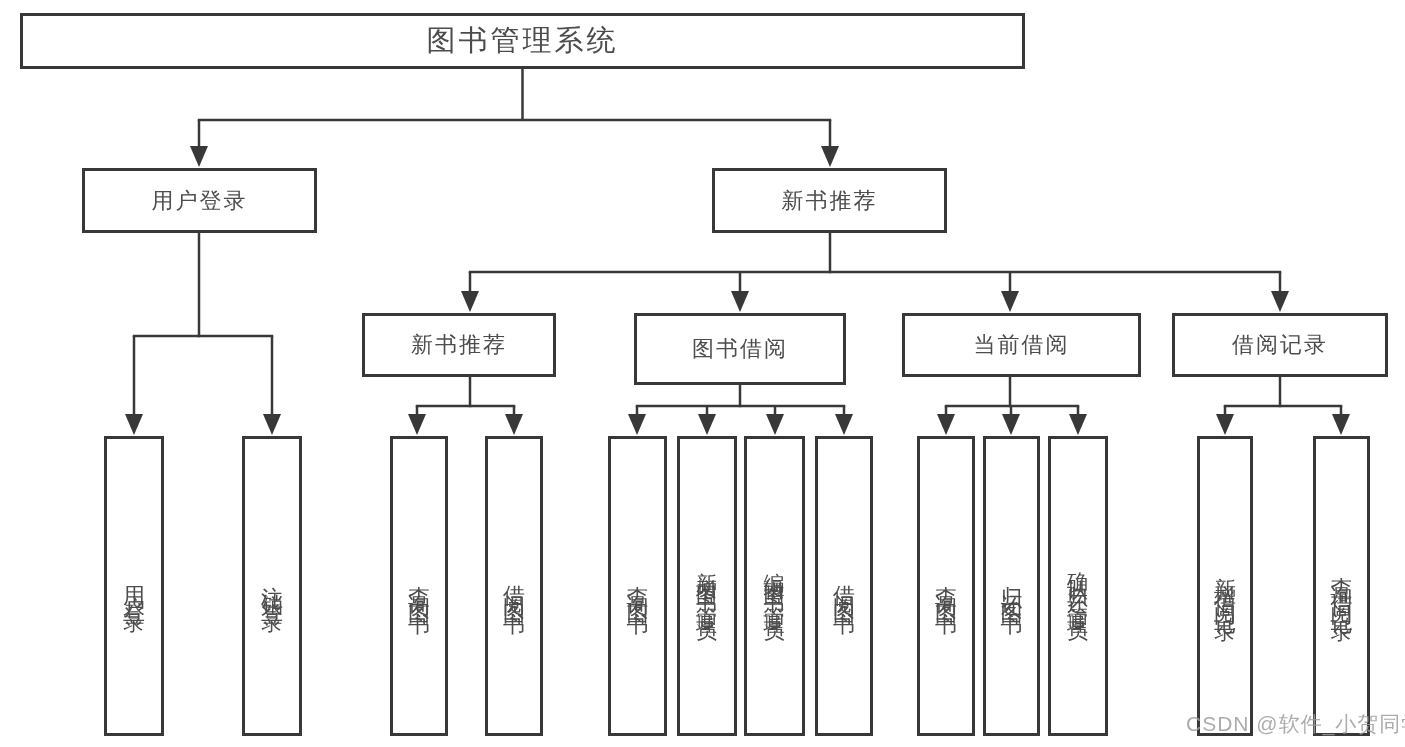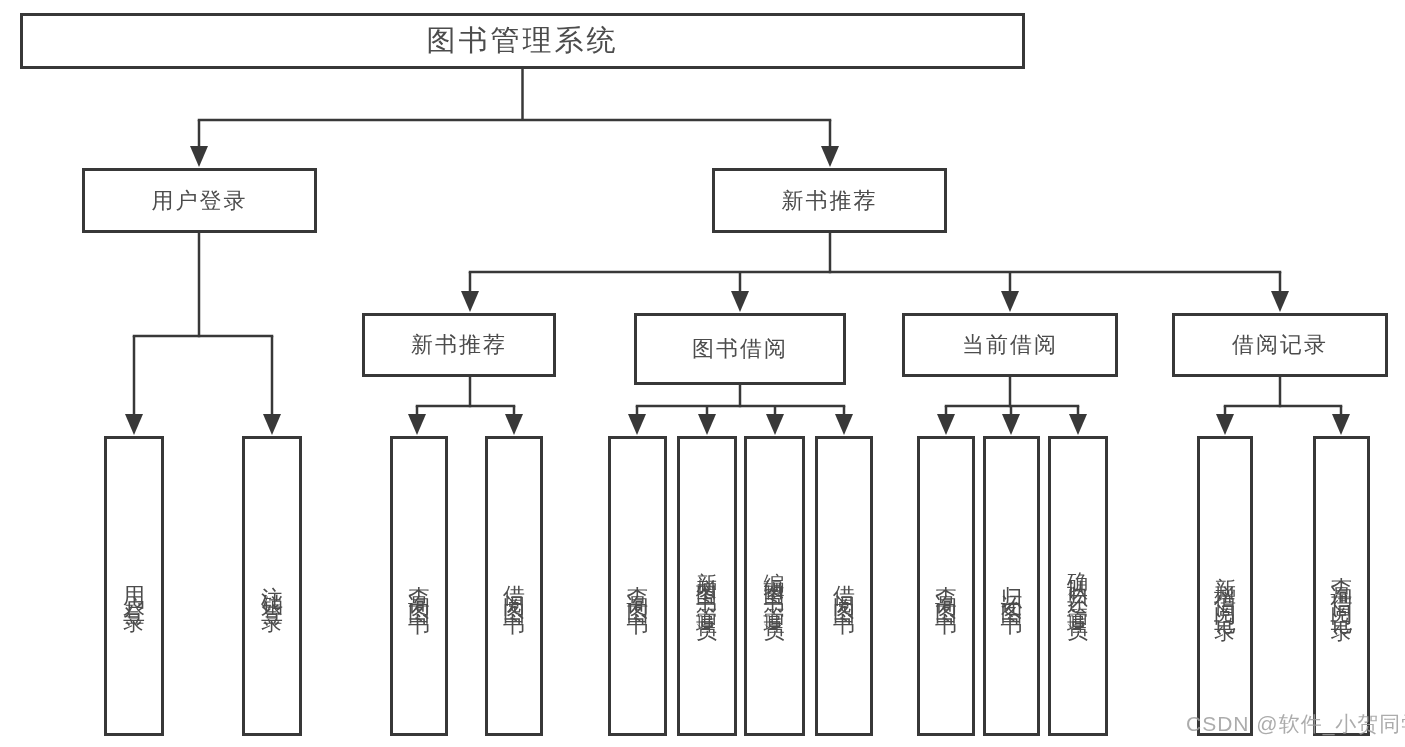--- a/index.html
+++ b/index.html
@@ -113,21 +113,21 @@
     </g>
   </svg>
 
   <div class="box hbox root-box" style="left:20px;top:13px;width:1005px;height:56px">图书管理系统</div>
 
   <div class="box hbox" style="left:82px;top:168px;width:235px;height:65px">用户登录</div>
   <div class="box hbox" style="left:712px;top:168px;width:235px;height:65px">新书推荐</div>
 
   <div class="box hbox" style="left:362px;top:313px;width:194px;height:64px">新书推荐</div>
   <div class="box hbox" style="left:634px;top:313px;width:212px;height:72px">图书借阅</div>
-  <div class="box hbox" style="left:902px;top:313px;width:216px;height:64px">当前借阅</div>
+  <div class="box hbox" style="left:902px;top:313px;width:239px;height:64px">当前借阅</div>
   <div class="box hbox" style="left:1172px;top:313px;width:216px;height:64px">借阅记录</div>
 
   <div class="box vbox" style="left:104px;top:436px;width:60px;height:300px">用户登录</div>
   <div class="box vbox" style="left:242px;top:436px;width:60px;height:300px">注销登录</div>
 
   <div class="box vbox" style="left:390px;top:436px;width:58px;height:300px">查询图书</div>
   <div class="box vbox" style="left:485px;top:436px;width:58px;height:300px">借阅图书</div>
 
   <div class="box vbox" style="left:608px;top:436px;width:59px;height:300px">查询图书</div>
   <div class="box vbox long" style="left:677px;top:436px;width:60px;height:300px">新增图书（管理员）</div>

